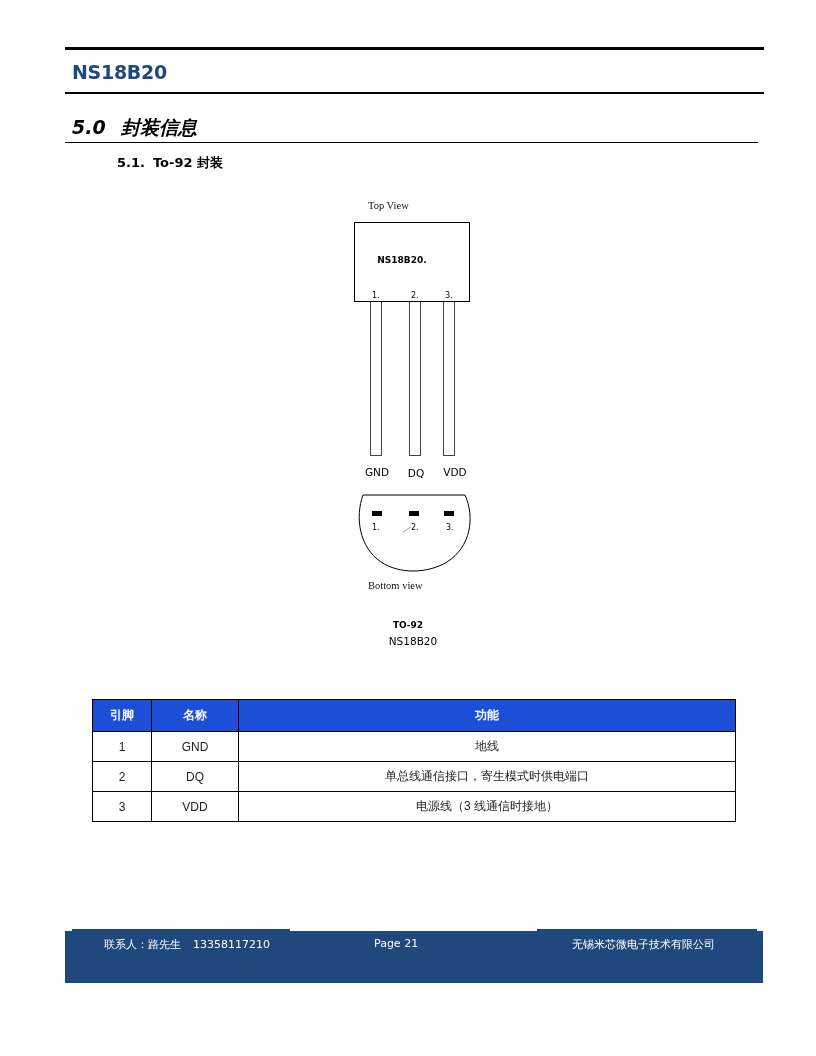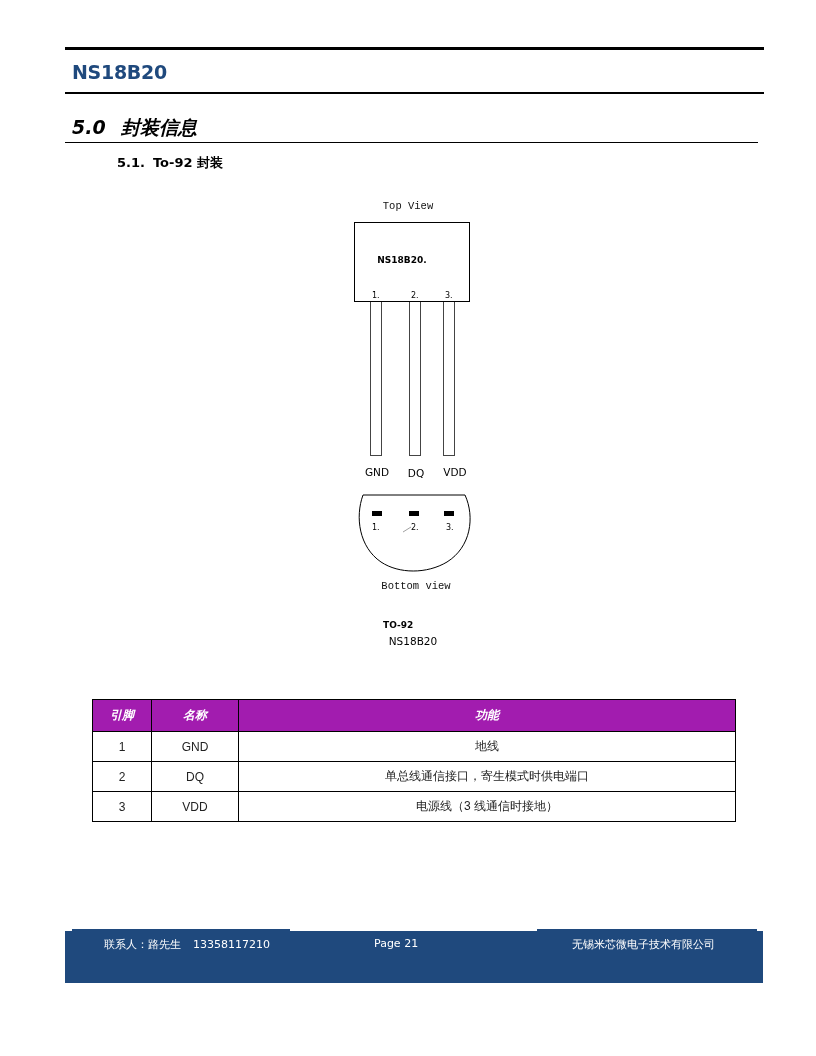--- a/index.html
+++ b/index.html
@@ -7,34 +7,34 @@
   .abs { position:absolute; }
   .hr-top { left:65px; top:47px; width:699px; height:3px; background:#000; }
   .hr-mid { left:65px; top:92px; width:699px; height:2px; background:#000; }
   .doc-title { left:72px; top:61px; font-size:19px; font-weight:bold; color:#1f497d; font-family:"DejaVu Sans", sans-serif; letter-spacing:-0.3px; }
   .sec-title { left:72px; top:115px; font-size:19px; font-weight:bold; font-family:"DejaVu Sans", sans-serif;font-style:italic; }
   .sec-title .num { display:inline-block; width:49px; }
   .hr-sec { left:65px; top:142px; width:693px; height:1px; background:#000; }
   .sub-title { left:81px; top:154px; font-size:13px; font-weight:bold; font-family:"DejaVu Sans", sans-serif; }
   .sub-title .num { margin-right:8px;margin-left:36px; }
 
-  .lbl { font-family:Liberation Mono, monospace; font-size:10.5px; color:#111; text-align:center; }
+  .lbl { font-family:Liberation Serif, serif; font-size:10.5px; color:#111; text-align:left; }
   .top-view-lbl { left:368px; top:200px; width:80px; }
   .body-box { left:354px; top:222px; width:116px; height:80px; border:1px solid #000; box-sizing:border-box; }
   .chip-name { left:354px; top:255px; width:96px; text-align:center; font-size:9px; font-weight:bold; font-family:"DejaVu Sans", sans-serif; }
   .pin-num { font-size:8px; font-family:"DejaVu Sans", sans-serif; }
   .lead { width:12px; height:154px; top:302px; border:1.5px solid #444; border-top:none; box-sizing:border-box; }
   .pin-name { font-size:10.5px; font-family:"DejaVu Sans", sans-serif; width:50px; text-align:center; }
   .bottom-svg { left:355px; top:492px; }
   .bottom-lbl { left:368px; top:580px; width:96px; }
-  .pkg-name { left:383px; top:620px; width:50px; text-align:left; font-size:9px; font-weight:bold; font-family:"DejaVu Sans", sans-serif; }
+  .pkg-name { left:383px; top:620px; width:50px; text-align:center; font-size:9px; font-weight:bold; font-family:"DejaVu Sans", sans-serif; }
   .pkg-part { left:383px; top:635px; width:60px; text-align:center; font-size:10.5px; font-family:"DejaVu Sans", sans-serif; }
 
   table.pins { position:absolute; left:92px; top:699px; width:644px; border-collapse:collapse; font-size:12px; font-family:"Liberation Sans", sans-serif; }
-  table.pins th { background:#a21caf; color:#fff; height:29px; font-weight:bold; font-size:12px; border:1px solid #000; font-family:"DejaVu Sans", sans-serif;font-style:italic; }
+  table.pins th { background:#1d4ed8; color:#fff; height:29px; font-weight:bold; font-size:12px; border:1px solid #000; font-family:"DejaVu Sans", sans-serif; }
   table.pins td { height:27px; text-align:center; border:1px solid #000; color:#222; }
   .c1 { width:56px; } .c2 { width:84px; }
 
   .footer-bar { left:65px; top:931px; width:698px; height:52px; background:#1f497d; }
   .footer-line-top { left:72px; top:929px; width:218px; height:2px; background:#1f497d; }
   .footer-line-top2 { left:537px; top:929px; width:220px; height:2px; background:#1f497d; }
   .ft { top:937px; font-size:11px; color:#ffffff; font-family:"DejaVu Sans", sans-serif;text-align:right; }
   .ft-contact { left:104px; }
   .ft-contact .phone { margin-left:12px; }
   .ft-page { left:374px; }

